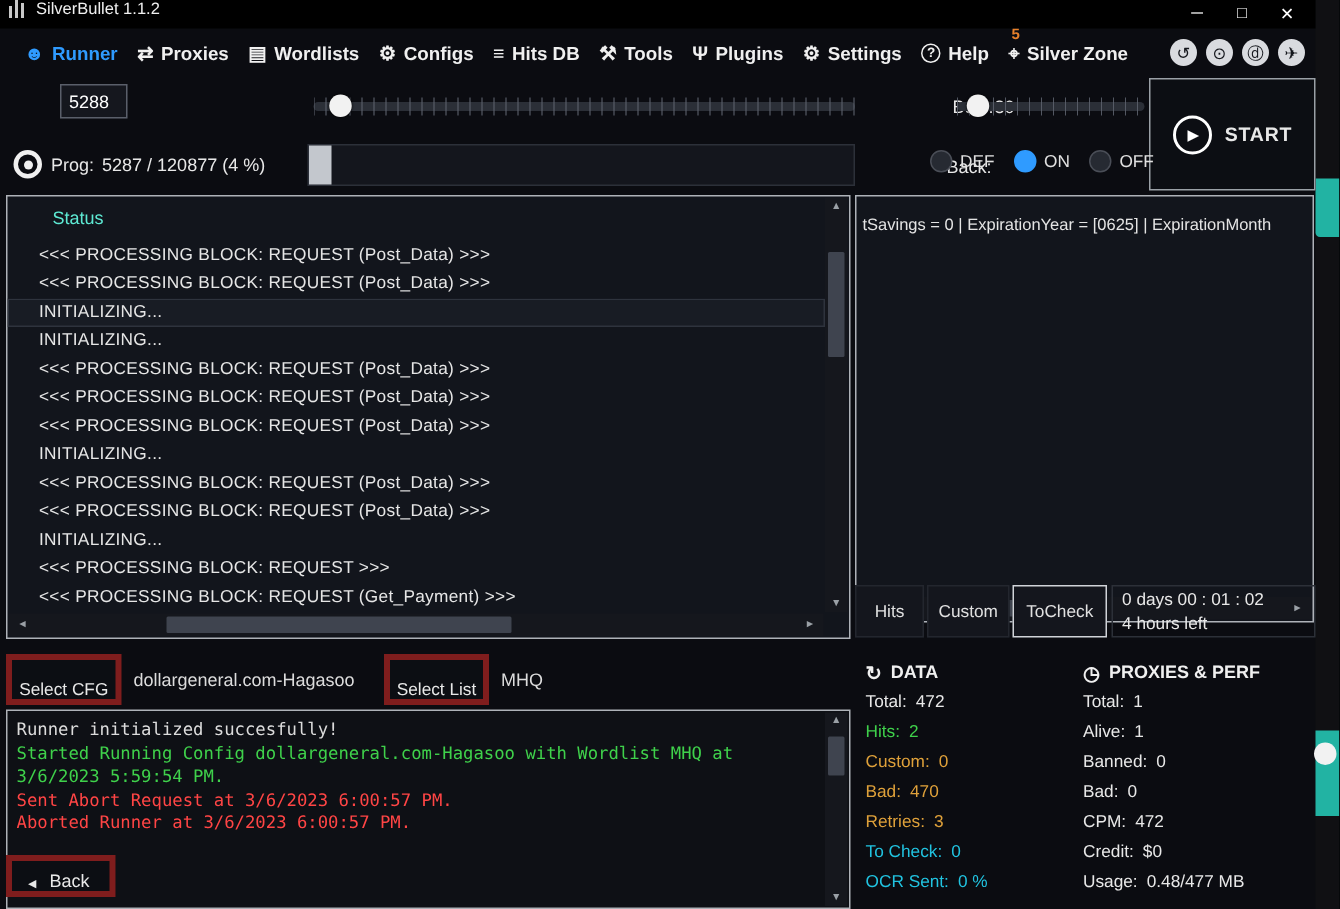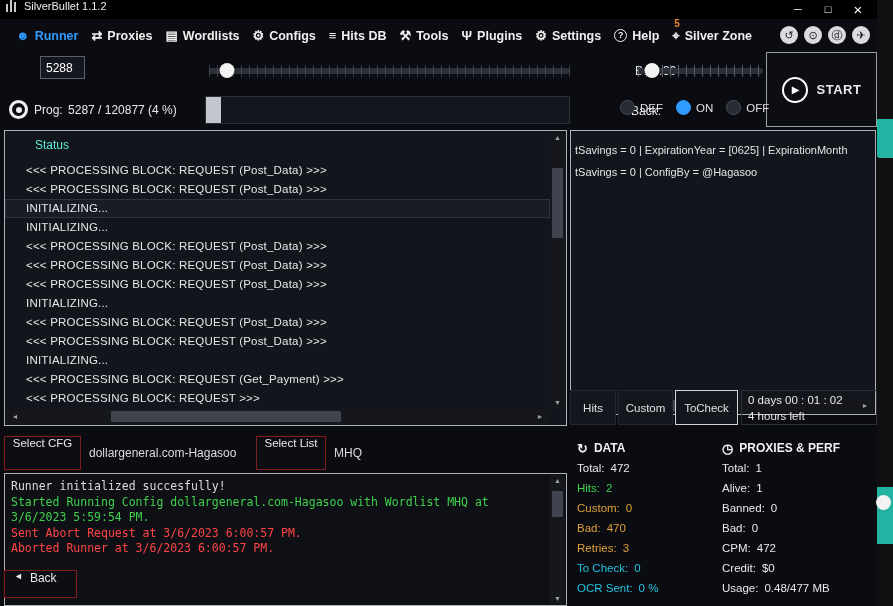--- a/index.html
+++ b/index.html
@@ -94,21 +94,21 @@
   .detail-hscroll .sb-thumb { top:2px; bottom:2px; left:92px; width:58px; }
 
   
   .result-tabs { position:absolute; left:570px; top:390px; display:flex; gap:2px; }
   .tab { height:35px; background:#14161d; border:1px solid #23262e; font-size:11.5px; display:flex; align-items:center; justify-content:center; color:#e0e0e0; cursor:pointer; }
   .tab:nth-child(1){ width:46px; } .tab:nth-child(2){ width:55px; } .tab:nth-child(3){ width:63px; }
   .tab.active { border-color:#d0d3d8; }
   .timer-panel { position:absolute; left:741px; top:390px; width:136px; height:35px; border:1px solid #2c3038; padding:1px 6px; font-size:11.5px; line-height:16px; }
 
   
-  .btn { position:absolute; background:#0c0e13; border:1px solid #7f1d1d; color:#e8e8e8; font-size:11.5px; display:flex; align-items:flex-start; justify-content:center; cursor:pointer; }
+  .btn { position:absolute; background:#0c0e13; border:4px solid #7f1d1d; color:#e8e8e8; font-size:11.5px; display:flex; align-items:flex-end; justify-content:center; cursor:pointer; }
   .select-cfg { left:4px; top:436px; width:77px; height:34px; }
   .config-name { position:absolute; left:89px; top:446px; font-size:12px; color:#dcdcdc; }
   .select-list { left:256px; top:436px; width:70px; height:34px; }
   .wordlist-name { position:absolute; left:334px; top:446px; font-size:12px; color:#dcdcdc; }
 
   
   .runner-log { left:4px; top:473px; width:563px; height:133px; background:#0e1015; }
   .log-lines { position:absolute; left:6px; top:5px; right:22px; bottom:2px; overflow:hidden; font-family:"DejaVu Sans Mono", monospace; font-size:11.5px; line-height:15.5px; }
   .log-line { word-wrap:break-word; }
   .runner-vscroll { right:1px; top:1px; bottom:1px; }
@@ -274,40 +274,39 @@
         <div class="status-row" data-name="status-row"><span data-name="status-row-text">&lt;&lt;&lt; PROCESSING BLOCK: REQUEST (Post_Data) &gt;&gt;&gt;</span></div>
         <div class="status-row selected" data-name="status-row"><span data-name="status-row-text">INITIALIZING...</span></div>
         <div class="status-row" data-name="status-row"><span data-name="status-row-text">INITIALIZING...</span></div>
         <div class="status-row" data-name="status-row"><span data-name="status-row-text">&lt;&lt;&lt; PROCESSING BLOCK: REQUEST (Post_Data) &gt;&gt;&gt;</span></div>
         <div class="status-row" data-name="status-row"><span data-name="status-row-text">&lt;&lt;&lt; PROCESSING BLOCK: REQUEST (Post_Data) &gt;&gt;&gt;</span></div>
         <div class="status-row" data-name="status-row"><span data-name="status-row-text">&lt;&lt;&lt; PROCESSING BLOCK: REQUEST (Post_Data) &gt;&gt;&gt;</span></div>
         <div class="status-row" data-name="status-row"><span data-name="status-row-text">INITIALIZING...</span></div>
         <div class="status-row" data-name="status-row"><span data-name="status-row-text">&lt;&lt;&lt; PROCESSING BLOCK: REQUEST (Post_Data) &gt;&gt;&gt;</span></div>
         <div class="status-row" data-name="status-row"><span data-name="status-row-text">&lt;&lt;&lt; PROCESSING BLOCK: REQUEST (Post_Data) &gt;&gt;&gt;</span></div>
         <div class="status-row" data-name="status-row"><span data-name="status-row-text">INITIALIZING...</span></div>
+        <div class="status-row" data-name="status-row"><span data-name="status-row-text">&lt;&lt;&lt; PROCESSING BLOCK: REQUEST &gt;&gt;&gt;</span></div>
         <div class="status-row" data-name="status-row"><span data-name="status-row-text">&lt;&lt;&lt; PROCESSING BLOCK: REQUEST (Get_Payment) &gt;&gt;&gt;</span></div>
-        <div class="status-row" data-name="status-row"><span data-name="status-row-text">&lt;&lt;&lt; PROCESSING BLOCK: REQUEST &gt;&gt;&gt;</span></div>
       </div>
     <div class="scrollbar sb-v status-vscroll" data-name="status-vertical-scrollbar">
       <span class="sb-arrow sb-up" data-name="scroll-up-icon">▲</span>
       <div class="sb-thumb" data-name="status-vscroll-thumb"></div>
       <span class="sb-arrow sb-down" data-name="scroll-down-icon">▼</span>
     </div>
     <div class="scrollbar sb-h status-hscroll" data-name="status-horizontal-scrollbar">
       <span class="sb-arrow sb-left" data-name="scroll-left-icon">◄</span>
       <div class="sb-thumb" data-name="status-hscroll-thumb"></div>
       <span class="sb-arrow sb-right" data-name="scroll-right-icon">►</span>
     </div>
   </div>
 
   <div class="panel detail-panel" data-name="detail-panel">
     <div class="detail-lines" data-name="detail-lines">
 
     <div class="detail-line" data-name="detail-line"><span data-name="detail-line-text">tSavings = 0 | ExpirationYear = [0625] | ExpirationMonth</span></div>
-        <div class="detail-line" data-name="detail-line"><span data-name="detail-line-text">tSavings = 0 | ConfigBy = @Hagasoo</span></div>
       </div>
     <div class="scrollbar sb-h detail-hscroll" data-name="detail-horizontal-scrollbar">
       <span class="sb-arrow sb-left" data-name="scroll-left-icon">◄</span>
       <div class="sb-thumb" data-name="detail-hscroll-thumb"></div>
       <span class="sb-arrow sb-right" data-name="scroll-right-icon">►</span>
     </div>
   </div>
 
   <div class="result-tabs" data-name="result-tabs">
 

